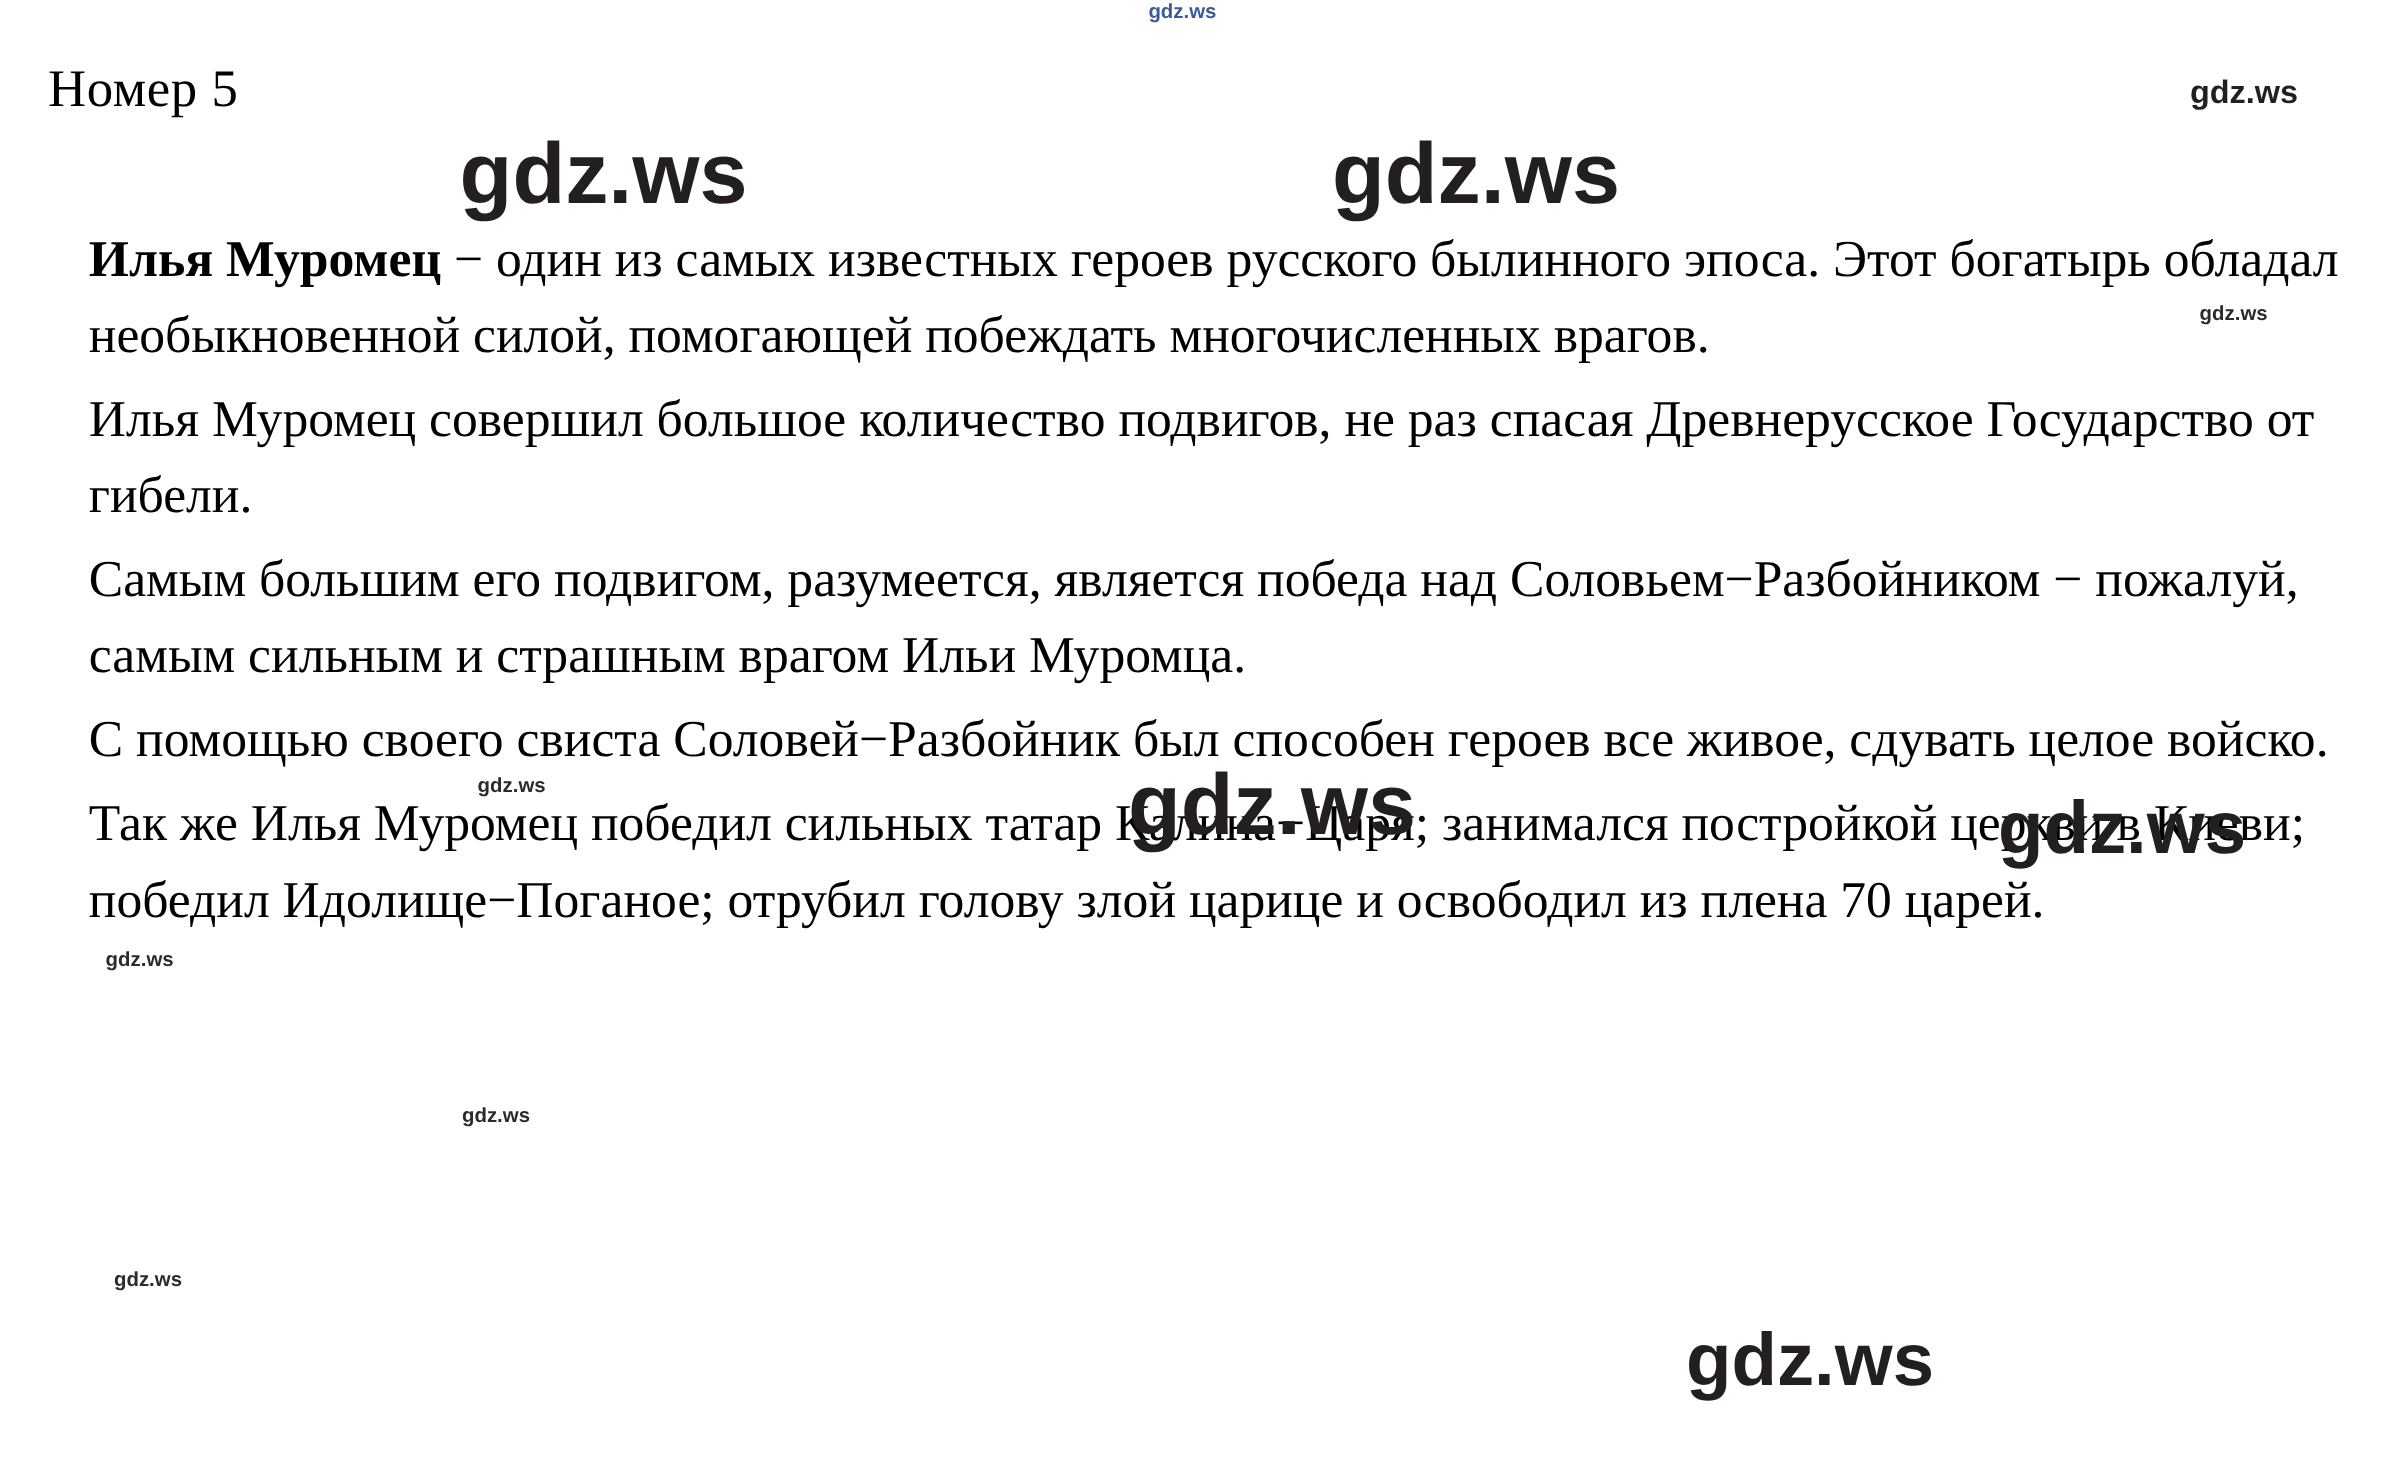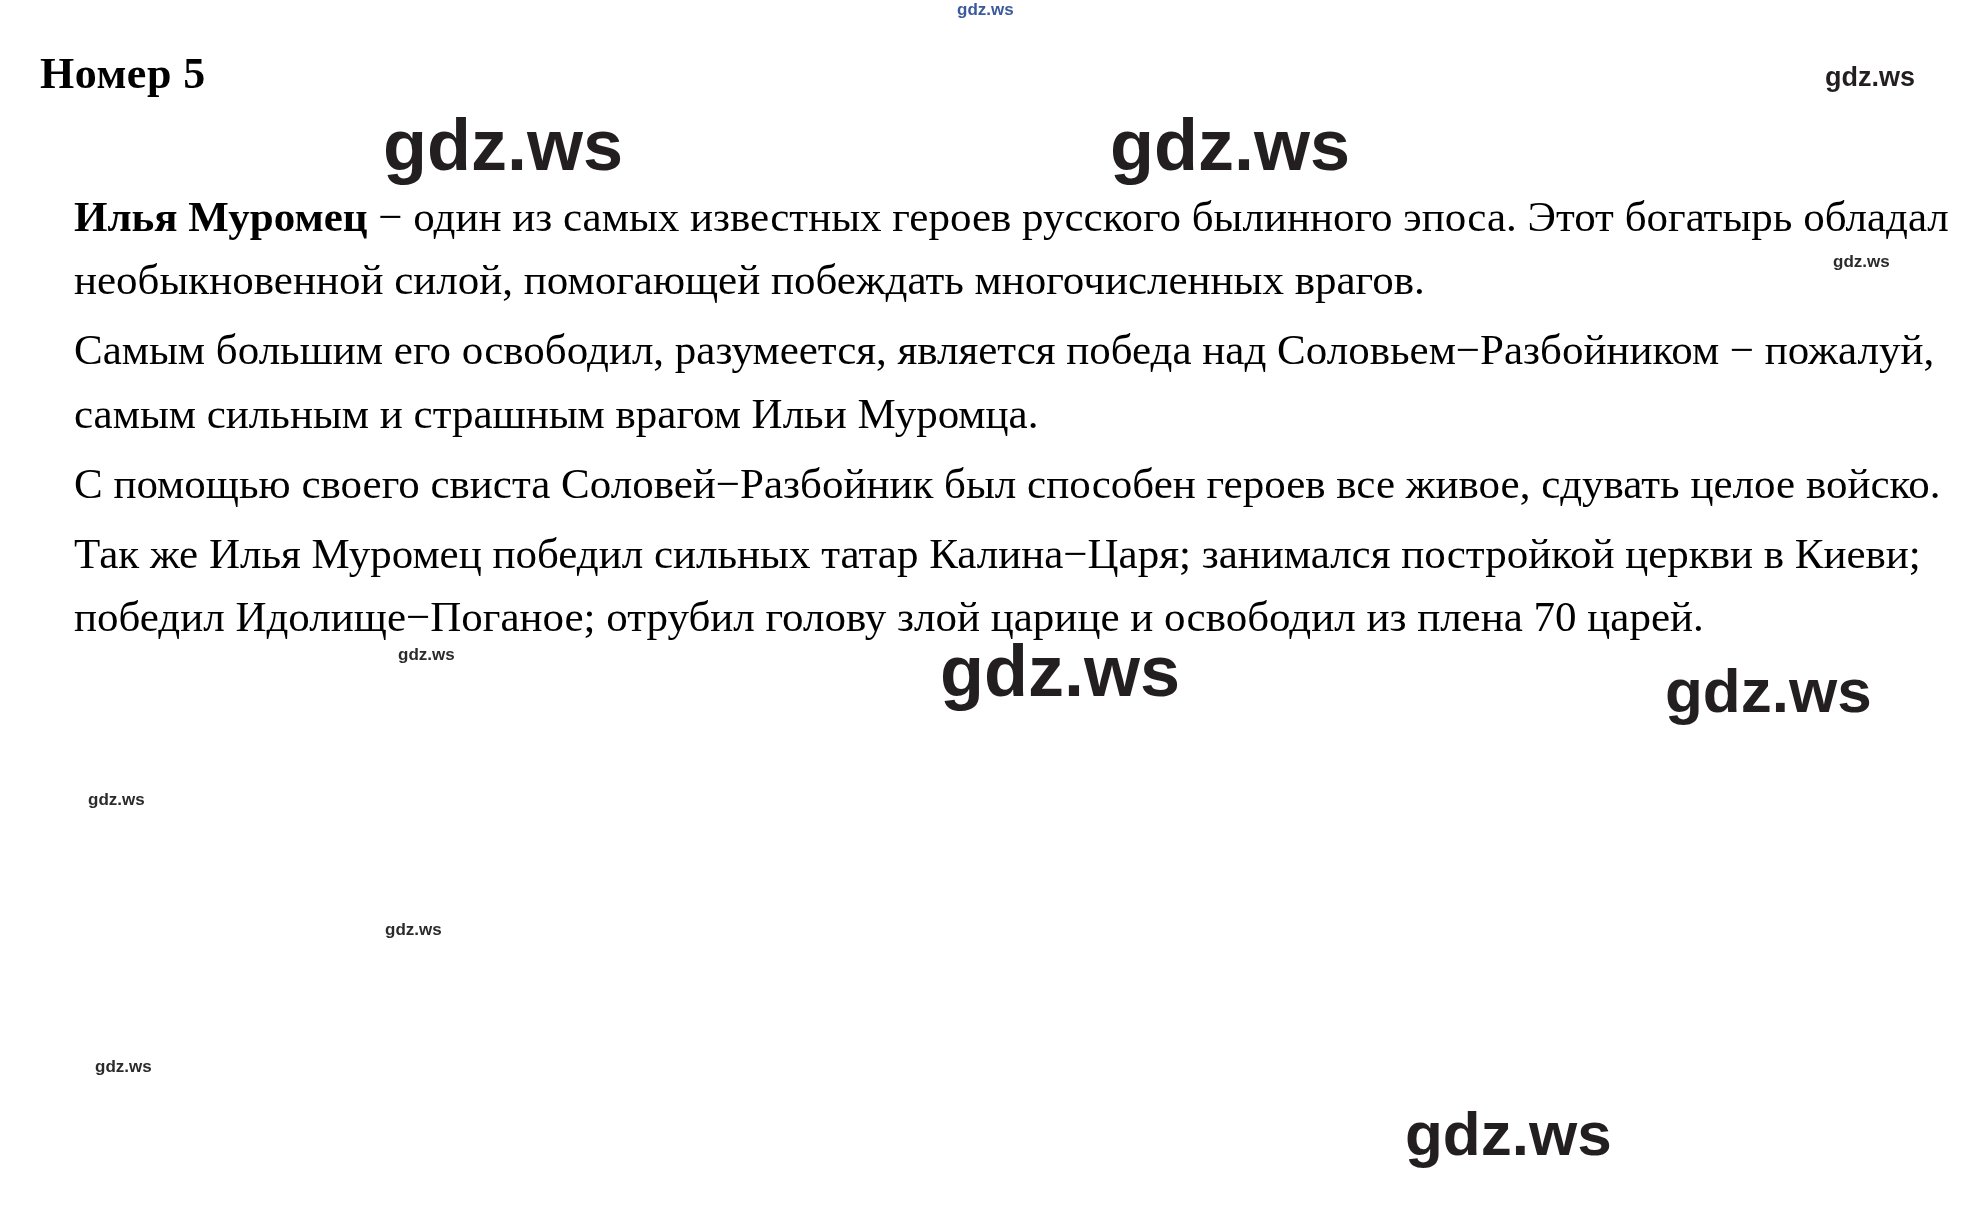--- a/index.html
+++ b/index.html
@@ -23,21 +23,21 @@
     top: 0;
     width: 1984px;
     height: 1221px;
   }
 
   .title {
     position: absolute;
     left: 40px;
     top: 48px;
     font-family: "Liberation Serif", serif;
-    font-weight: bold;
+    font-weight: normal;
     font-size: 44px;
     letter-spacing: 0.5px;
   }
 
   .body-text {
     position: absolute;
     left: 30px;
     top: 185px;
     width: 1900px;
     font-size: 43px;
@@ -82,21 +82,22 @@
 </style>
 </head>
 <body>
 
 <div class="page">
 
   <div class="title">Номер 5</div>
 
   <div class="body-text">
     <p class="para"><b>Илья Муромец</b><span> − один из самых известных героев русского былинного эпоса. Этот богатырь обладал необыкновенной силой, помогающей побеждать многочисленных врагов.</span></p>
-    <p class="para"><span>Самым большим его освободил, разумеется, является победа над Соловьем−Разбойником − пожалуй, самым сильным и страшным врагом Ильи Муромца.</span></p>
+    <p class="para"><span>Илья Муромец совершил большое количество подвигов, не раз спасая Древнерусское Государство от гибели.</span></p>
+    <p class="para"><span>Самым большим его подвигом, разумеется, является победа над Соловьем−Разбойником − пожалуй, самым сильным и страшным врагом Ильи Муромца.</span></p>
     <p class="para"><span>С помощью своего свиста Соловей−Разбойник был способен героев все живое, сдувать целое войско.</span></p>
     <p class="para"><span>Так же Илья Муромец победил сильных татар Калина−Царя; занимался постройкой церкви в Киеви; победил Идолище−Поганое; отрубил голову злой царице и освободил из плена 70 царей.</span></p>
   </div>
 
   <div id="watermark-layer">
       <div class="wm wm-tiny wm-blue" style="left: 957px; top: 0px;">gdz.ws</div>
       <div class="wm wm-small" style="left: 1825px; top: 62px;">gdz.ws</div>
       <div class="wm wm-huge" style="left: 383px; top: 104px;">gdz.ws</div>
       <div class="wm wm-huge" style="left: 1110px; top: 104px;">gdz.ws</div>
       <div class="wm wm-tiny" style="left: 1833px; top: 252px;">gdz.ws</div>

